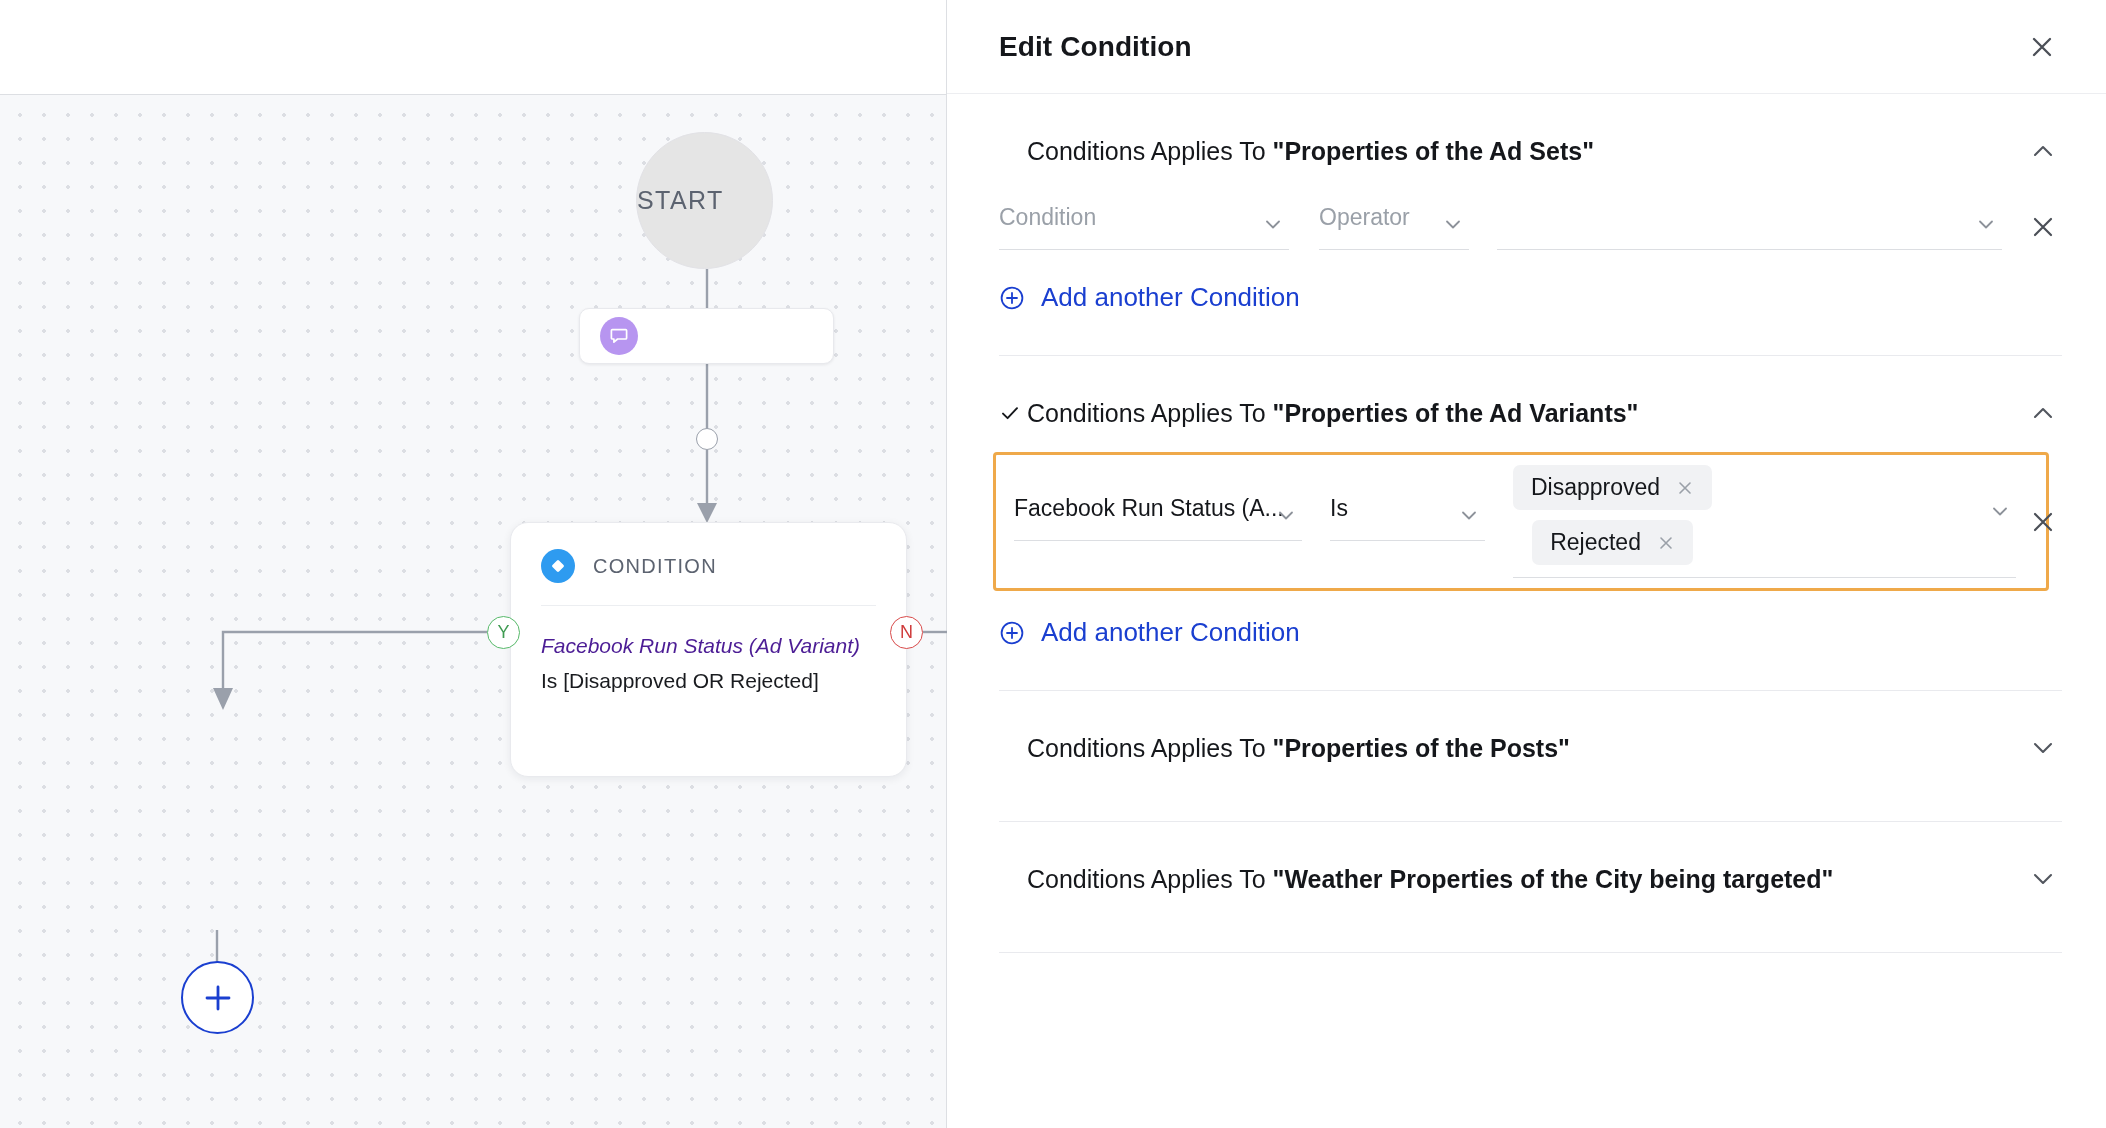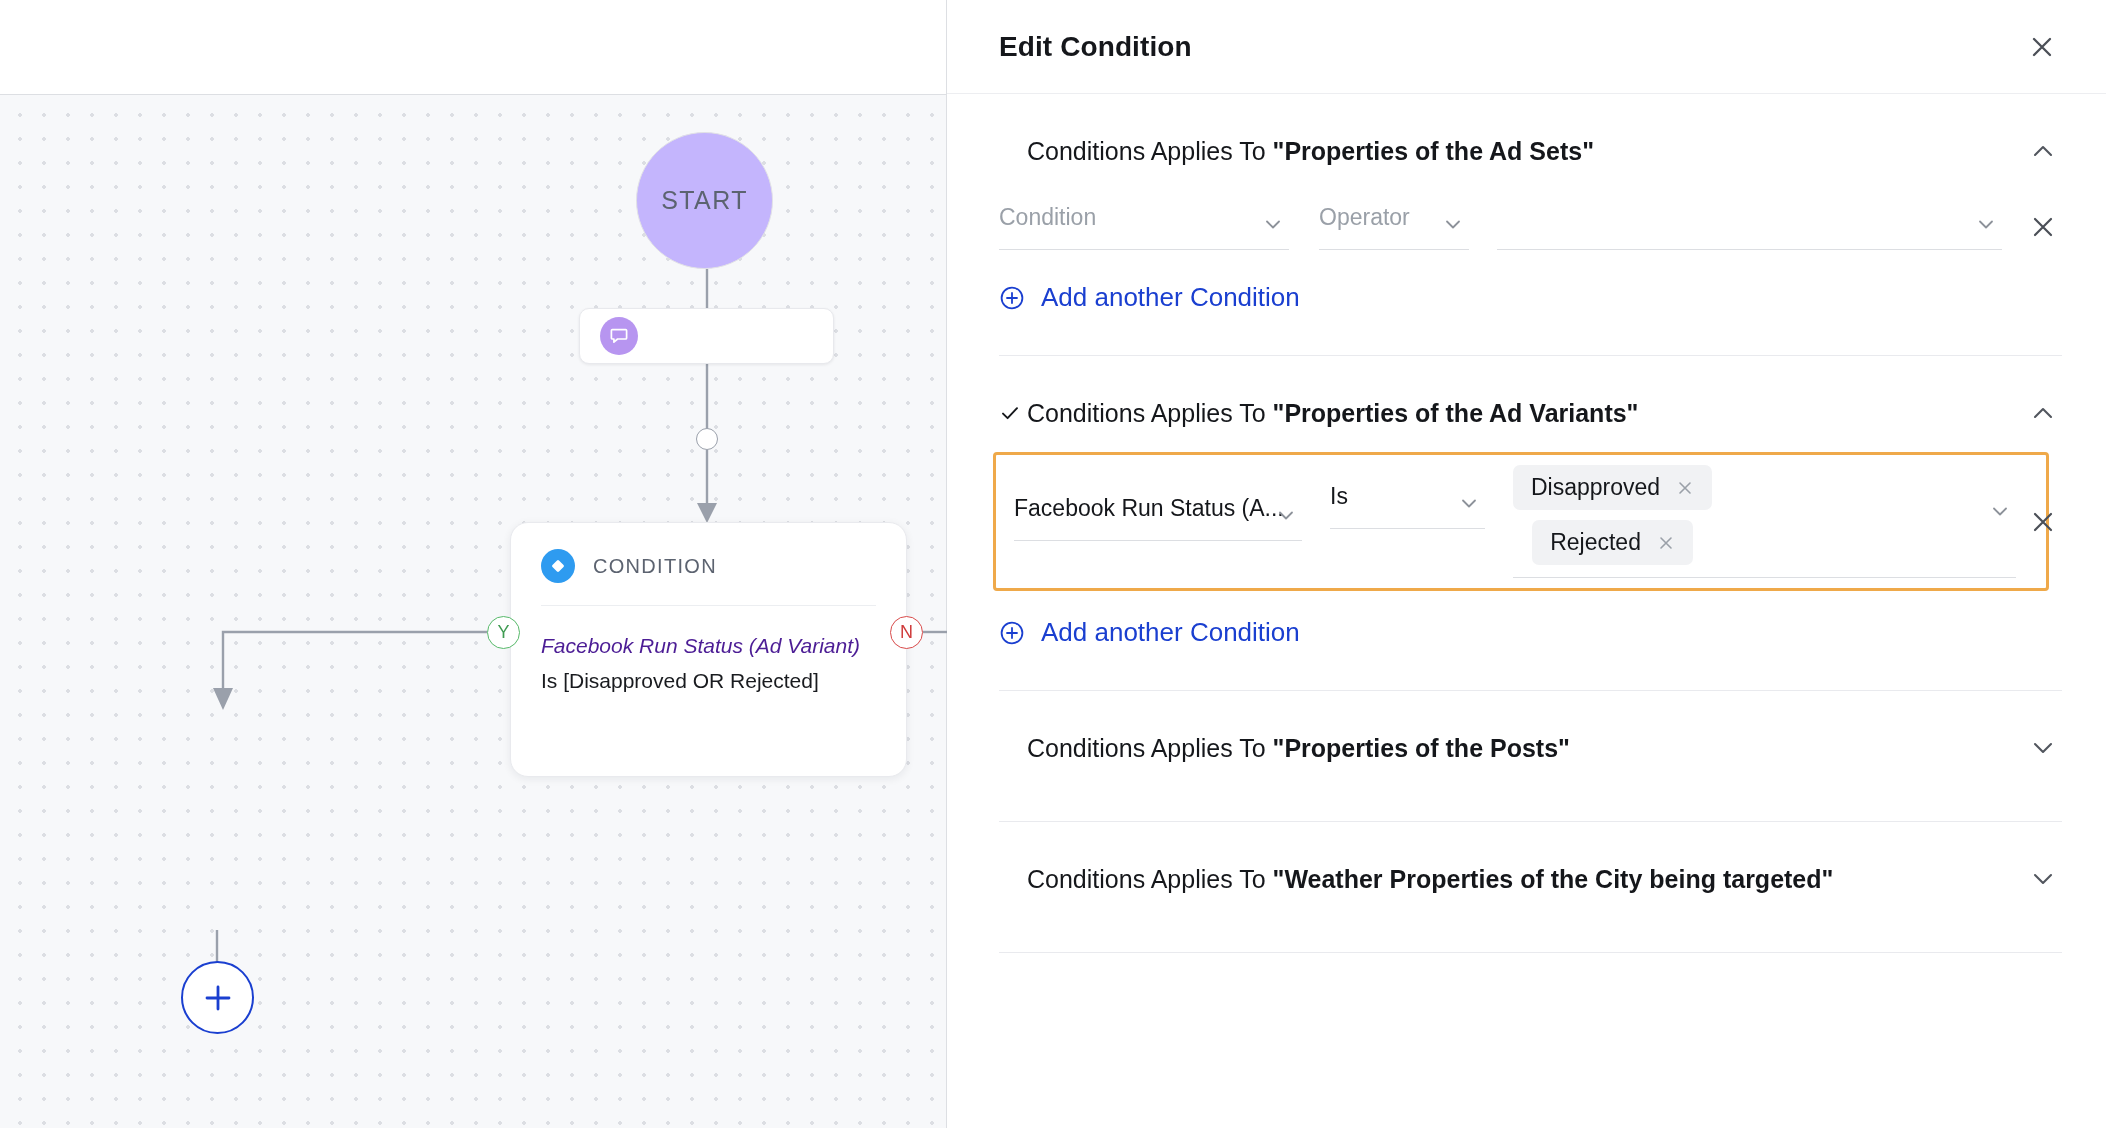--- a/index.html
+++ b/index.html
@@ -36,22 +36,22 @@
     background: #dddfe3;
   }
 
   
   .connectors { position: absolute; left: 0; top: 0; width: 947px; height: 1128px; pointer-events: none; }
 
   
   .start-node {
     position: absolute; left: 636px; top: 132px;
     width: 137px; height: 137px; border-radius: 50%;
-    background: #c4b5fd; border: 1.5px solid #e2e2e6;
-    display: flex; align-items: center; justify-content: center;
+    background: #e5e5e5; border: 1.5px solid #e2e2e6;
+    display: flex; align-items: center; justify-content: flex-start;
   }
   .start-node span {
     font-size: 25px; letter-spacing: 1.4px; color: #5c6370; font-weight: 400;
   }
 
   
   .edge-label {
     position: absolute; left: 578px; top: 272px; width: 180px;
     text-align: center; font-size: 21px; line-height: 25px;
     color: #555c66; letter-spacing: .3px; z-index: 3; pointer-events: none;
@@ -158,21 +158,21 @@
   }
   .field-text { font-size: 23px; color: #15171b; white-space: nowrap; overflow: hidden; }
   .field-text.ph { color: #9aa0a8; }
   .field-chev { position: absolute; right: 4px; top: 8px; line-height: 0; }
 
   .f-condition { width: 290px; flex: 0 0 290px; margin-right: 30px; }
   .f-operator  { width: 150px; flex: 0 0 150px; margin-right: 28px; }
   .f-value     { flex: 1 1 auto; margin-right: 22px; }
 
   .f-condition-hl { width: 288px; flex: 0 0 288px; margin-right: 28px; align-self: flex-start; margin-top: 30px; }
-  .f-operator-hl  { width: 155px; flex: 0 0 155px; margin-right: 28px; align-self: flex-start; margin-top: 18px; }
+  .f-operator-hl  { width: 155px; flex: 0 0 155px; margin-right: 28px; align-self: flex-start; margin-top: 30px; }
   .f-value-hl     { flex: 1 1 auto; margin-right: 30px; }
 
   .chips { display: flex; flex-direction: column; align-items: center; gap: 10px; padding-right: 60px; }
   .chip {
     display: inline-flex; align-items: center; gap: 14px;
     background: #f1f2f4; border-radius: 7px; padding: 9px 16px 9px 18px;
   }
   .chip-label { font-size: 23px; color: #15171b; }
   .chip-x { background:none;border:none;cursor:pointer; line-height:0; padding:2px; }
 

